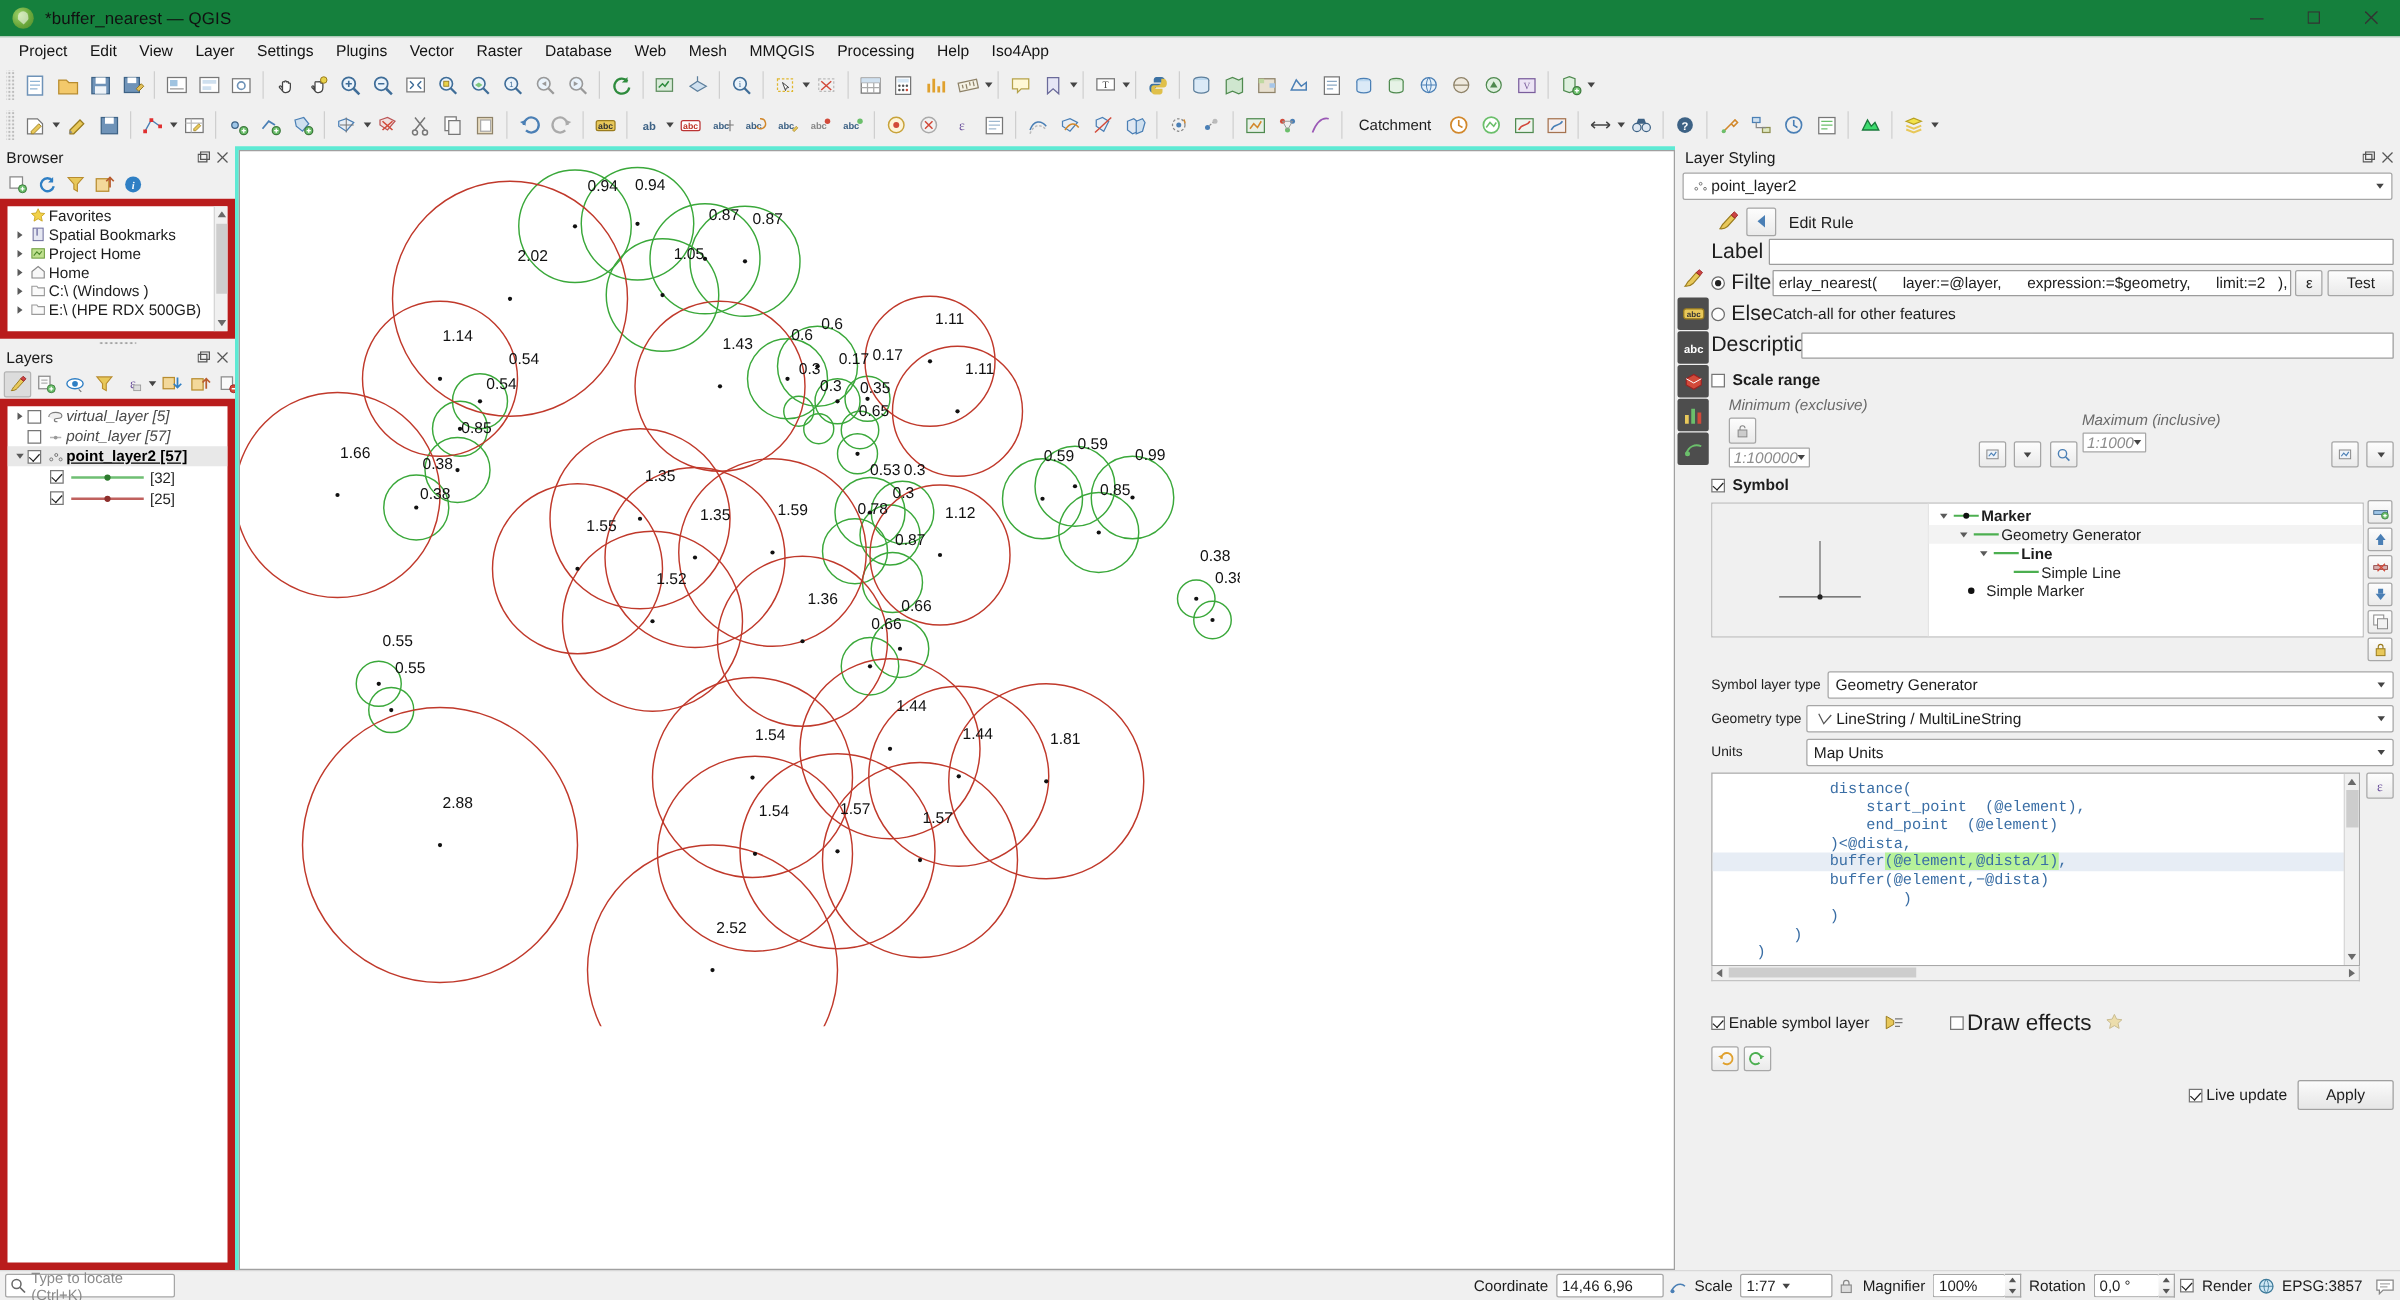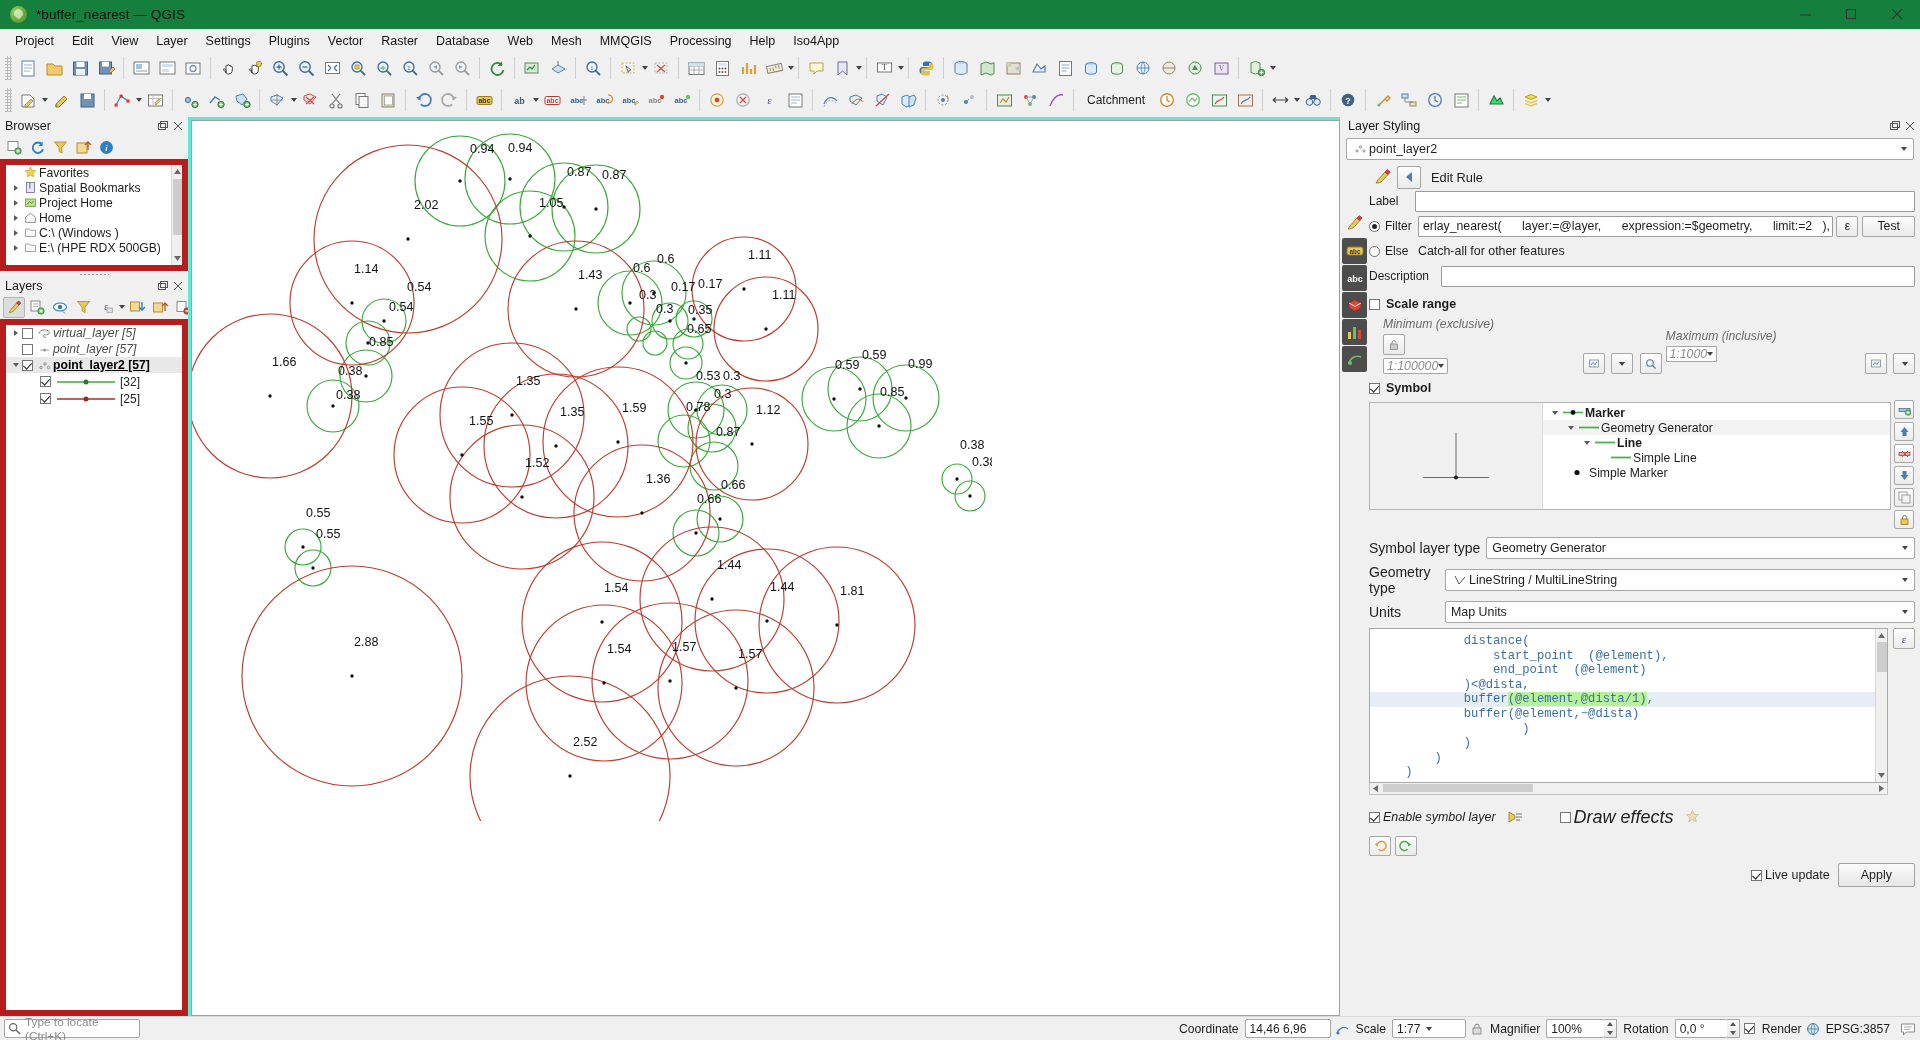--- a/index.html
+++ b/index.html
@@ -122,21 +122,21 @@
   .ls-tabs { width: 29px; background: #f0f0f0; flex: none; padding-top: 46px; }
   .ls-tab { width: 25px; height: 26px; margin: 1px 2px; display:flex; align-items:center; justify-content:center; border-radius:2px; }
   .ls-tab.sel { background: #dcdcdc; border: 1px solid #b0b0b0; }
   .ls-content { flex: 1; min-width: 0; display: flex; flex-direction: column; padding-right: 5px; }
   .ls-combo {
     height: 22px; border: 1px solid #a6a6a6; background: #fff; display: flex; align-items: center;
     margin: 3px 0 4px 0; padding-left: 4px; font-size: 12.5px; border-radius: 2px;
   }
   .ls-combo .caret { margin-left: auto; margin-right: 6px; }
   .erow { display: flex; align-items: center; height: 22px; margin-bottom: 3px; }
-  .erow .lbl { width: 46px; font-size: 12px; flex: none; }
+  .erow .lbl { width: 46px; font-size: 17px; flex: none; }
   .txtfield {
     flex: 1; height: 21px; border: 1px solid #9c9c9c; background: #fff; font-size: 12.3px;
     padding: 0 4px; display: flex; align-items: center; white-space: pre; overflow: hidden;
     font-family: "Liberation Sans", sans-serif; border-radius: 1px;
   }
   .radio { width: 11px; height: 11px; border: 1px solid #6d6d6d; border-radius: 50%; background:#fff; flex:none; margin-right:5px; position:relative; }
   .radio.on::after { content:""; position:absolute; left:2px; top:2px; width:5px; height:5px; border-radius:50%; background:#222; }
   .smallbtn { width: 22px; height: 21px; border: 1px solid #a6a6a6; background: linear-gradient(#fdfdfd,#eaeaea);
               display:flex; align-items:center; justify-content:center; margin-left: 3px; border-radius:2px; font-size:12px; flex:none; }
   .wbtn { height: 21px; padding: 0 14px; border: 1px solid #a6a6a6; background: linear-gradient(#fdfdfd,#eaeaea);
@@ -156,40 +156,40 @@
   .spin .caret { margin-left: auto; }
   .sym-panel { display: flex; border: 1px solid #b5b5b5; background: #fff; height: 108px; margin-top: 4px; }
   .sym-preview { flex: 1; position: relative; background: #f0f0f0; }
   .sym-tree { width: 348px; flex: none; background: #fff; border-left:1px solid #dcdcdc; padding-top: 2px; }
   .sym-tree-row { height: 15px; display:flex; align-items:center; font-size: 12.2px; white-space: nowrap; }
   .sym-tree-row.alt { background: #f3f3f3; }
   .sym-btns { width: 24px; flex: none; padding: 2px 0 0 3px; }
   .sbtn { width: 20px; height: 19px; border: 1px solid #a8a8a8; background: linear-gradient(#fdfdfd,#ebebeb);
           display:flex; align-items:center; justify-content:center; margin-bottom: 3px; border-radius:2px; }
   .frow { display: flex; align-items: center; margin-top: 5px; }
-  .frow .flbl { font-size: 14px; flex: none; }
+  .frow .flbl { font-size: 11px; flex: none; }
   .fcombo {
     flex: 1; height: 22px; border: 1px solid #a6a6a6; background: #fff; display:flex; align-items:center;
     padding-left: 5px; font-size: 12.4px; border-radius: 2px; margin-left: 6px;
   }
   .fcombo .caret { margin-left: auto; margin-right: 6px; }
   .code-wrap { display: flex; margin-top: 5px; }
   .code-box {
     flex: 1; border: 1px solid #a8a8a8; background: #fff; height: 155px; position: relative; overflow: hidden;
     font-family: "Liberation Mono", monospace; font-size: 12.2px; line-height: 14.6px; padding: 5px 0 0 0;
   }
   .code-line { padding-left: 6px; white-space: pre; color: #3a6ea5; }
   .code-line.hl { background: #e7edf5; }
   .tok-green { background: #b7f29a; color: #3a6ea5; }
   .vscroll { position:absolute; right:0; top:0; width:12px; height:100%; background:#f0f0f0; border-left:1px solid #d8d8d8; }
   .vscroll .thumb { position:absolute; left:1px; top:13px; width:10px; height:30px; background:#cdcdcd; }
   .hscroll { height: 12px; background:#f0f0f0; border:1px solid #c3c3c3; border-top:0; position:relative; }
   .hscroll .thumb { position:absolute; left:13px; top:1px; width:150px; height:8px; background:#cdcdcd; }
   .harrow { position:absolute; top:0; width:11px; height:10px; display:flex;align-items:center;justify-content:center; }
-  .botrow { display:flex; align-items:center; margin-top: 11px; height: 22px; font-style: italic; }
+  .botrow { display:flex; align-items:center; margin-top: 22px; height: 22px; }
   .undo-row { display:flex; align-items:center; gap: 4px; margin-top: 8px; }
   .ubtn { width: 22px; height: 20px; border:1px solid #a8a8a8; background: linear-gradient(#fdfdfd,#eaeaea);
           display:flex;align-items:center;justify-content:center; border-radius:2px; }
   .live-row { display:flex; align-items:center; justify-content:flex-end; gap:8px; margin-top: 7px; }
   .apply-btn { height: 24px; padding: 0 22px; border: 1px solid #a0a0a0; background: linear-gradient(#fbfbfb,#e6e6e6);
                display:flex;align-items:center;justify-content:center; border-radius:2px; font-size:12.5px; }
 
   
   .statusbar {
     height: 24px; background: #f0f0f0; border-top: 1px solid #d8d8d8;

